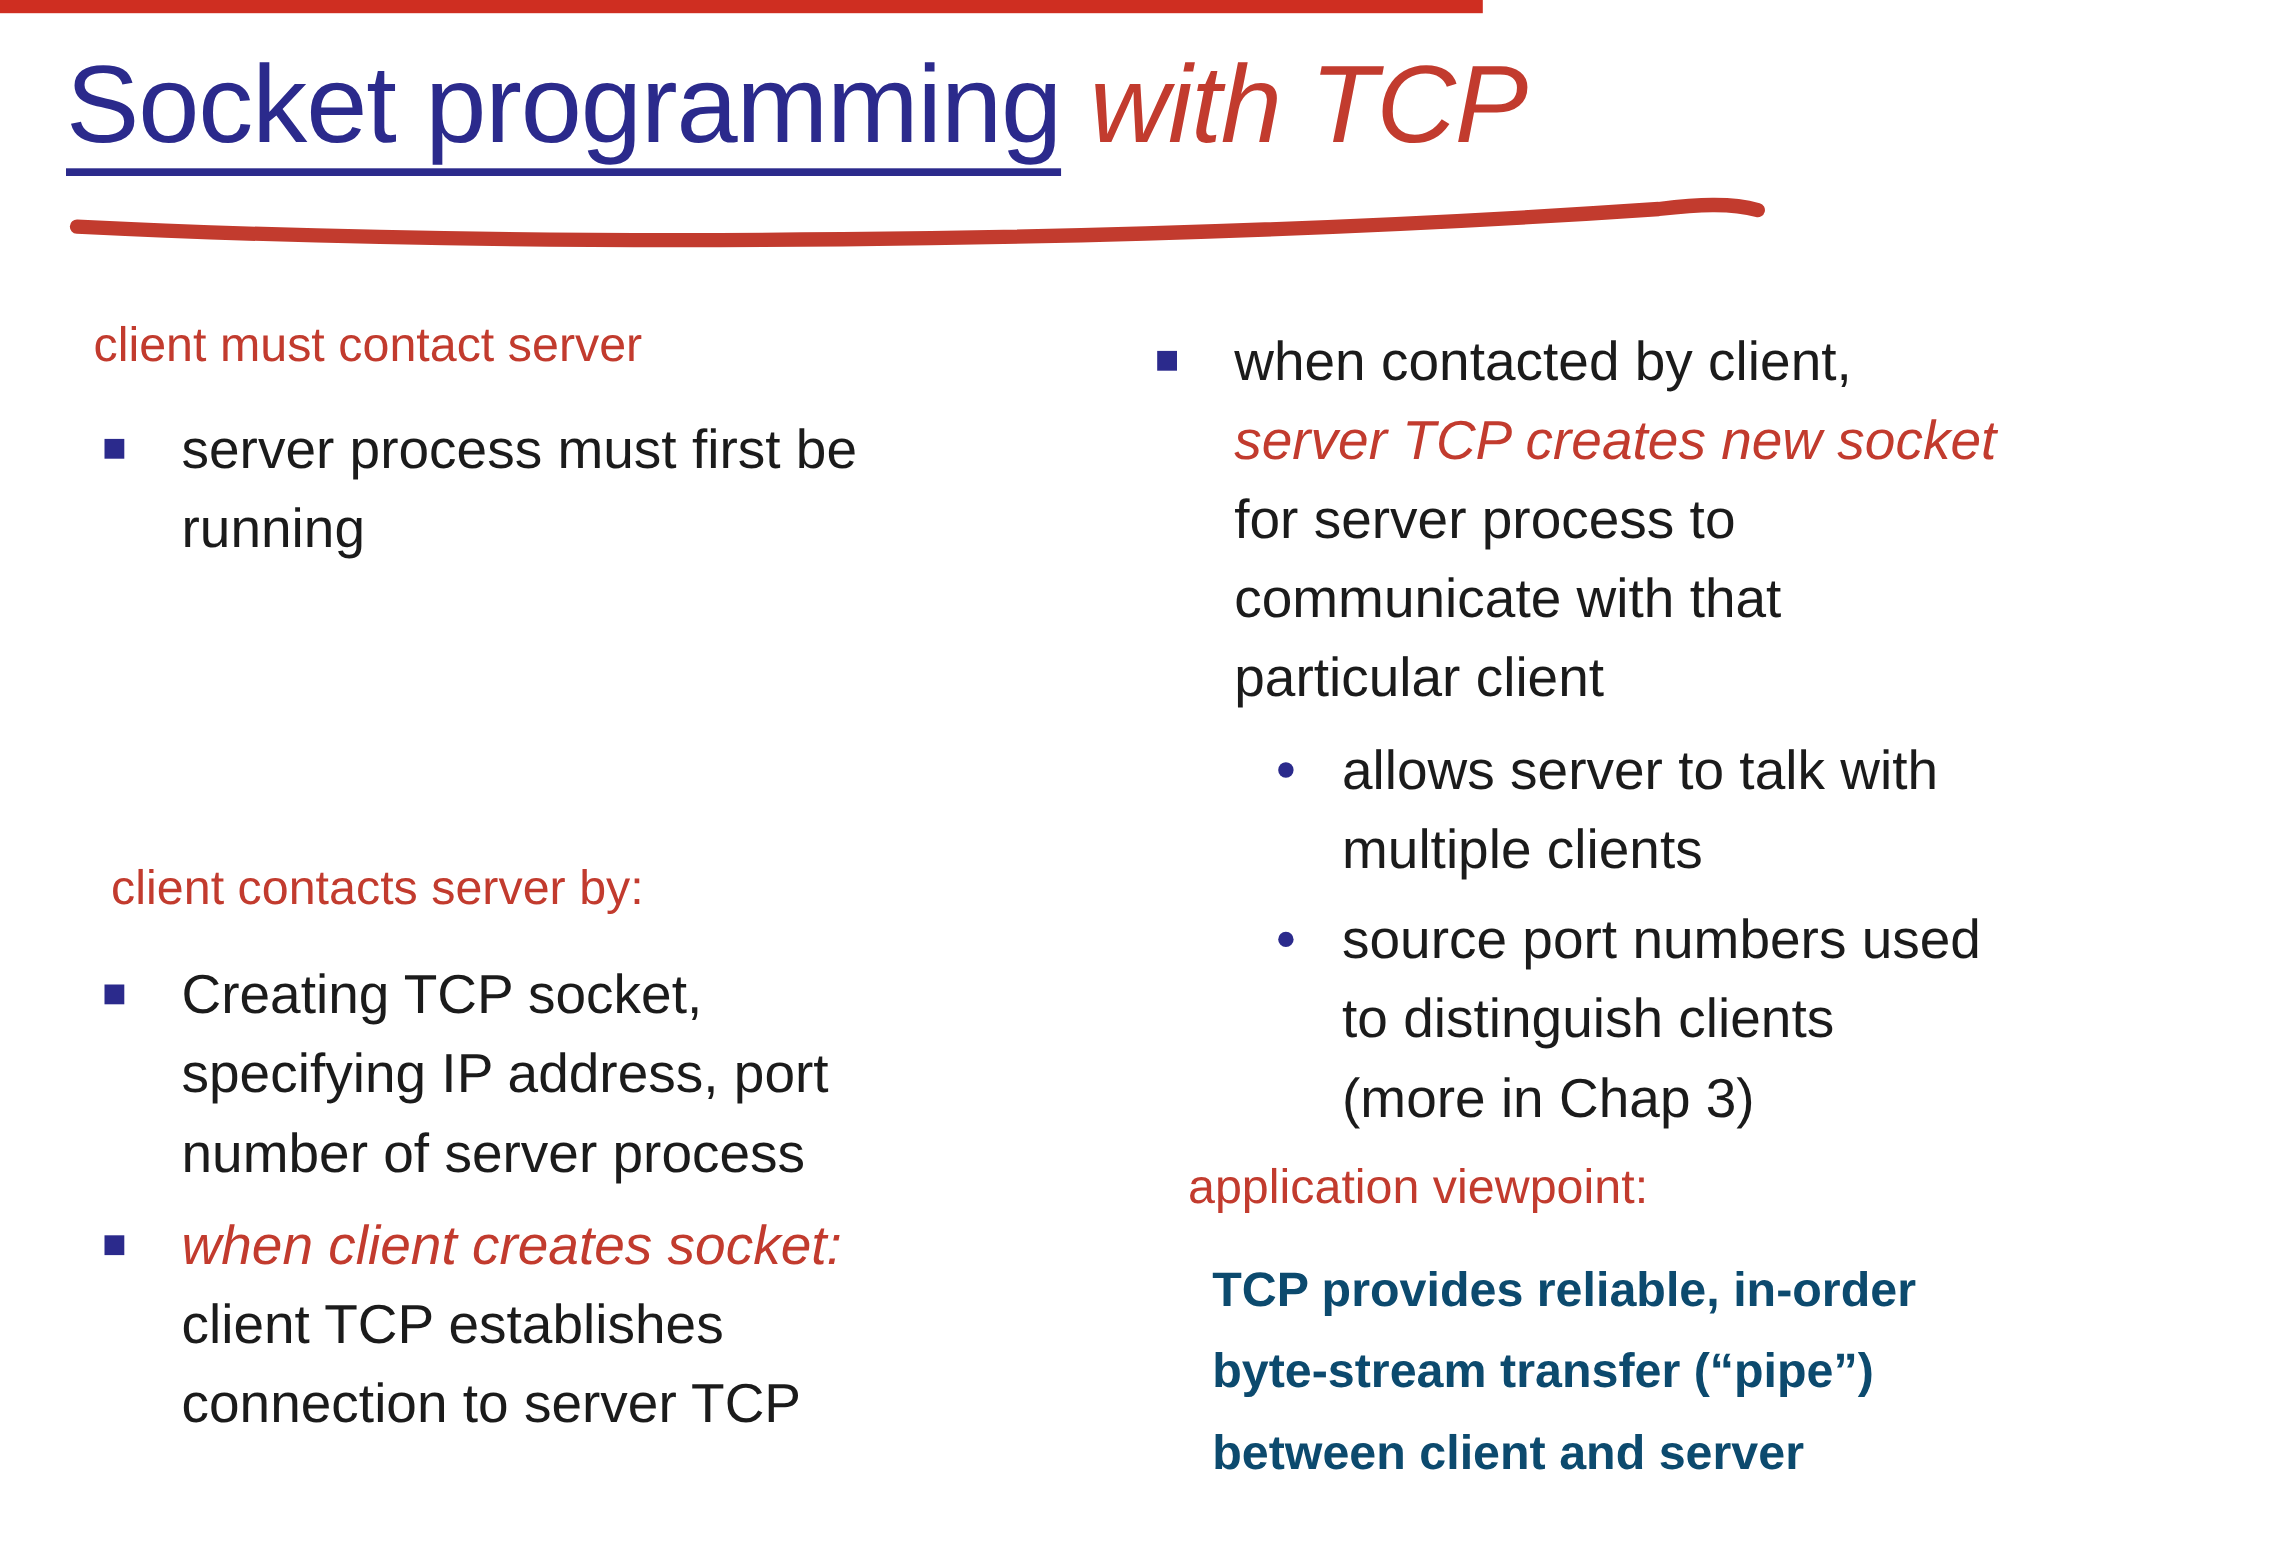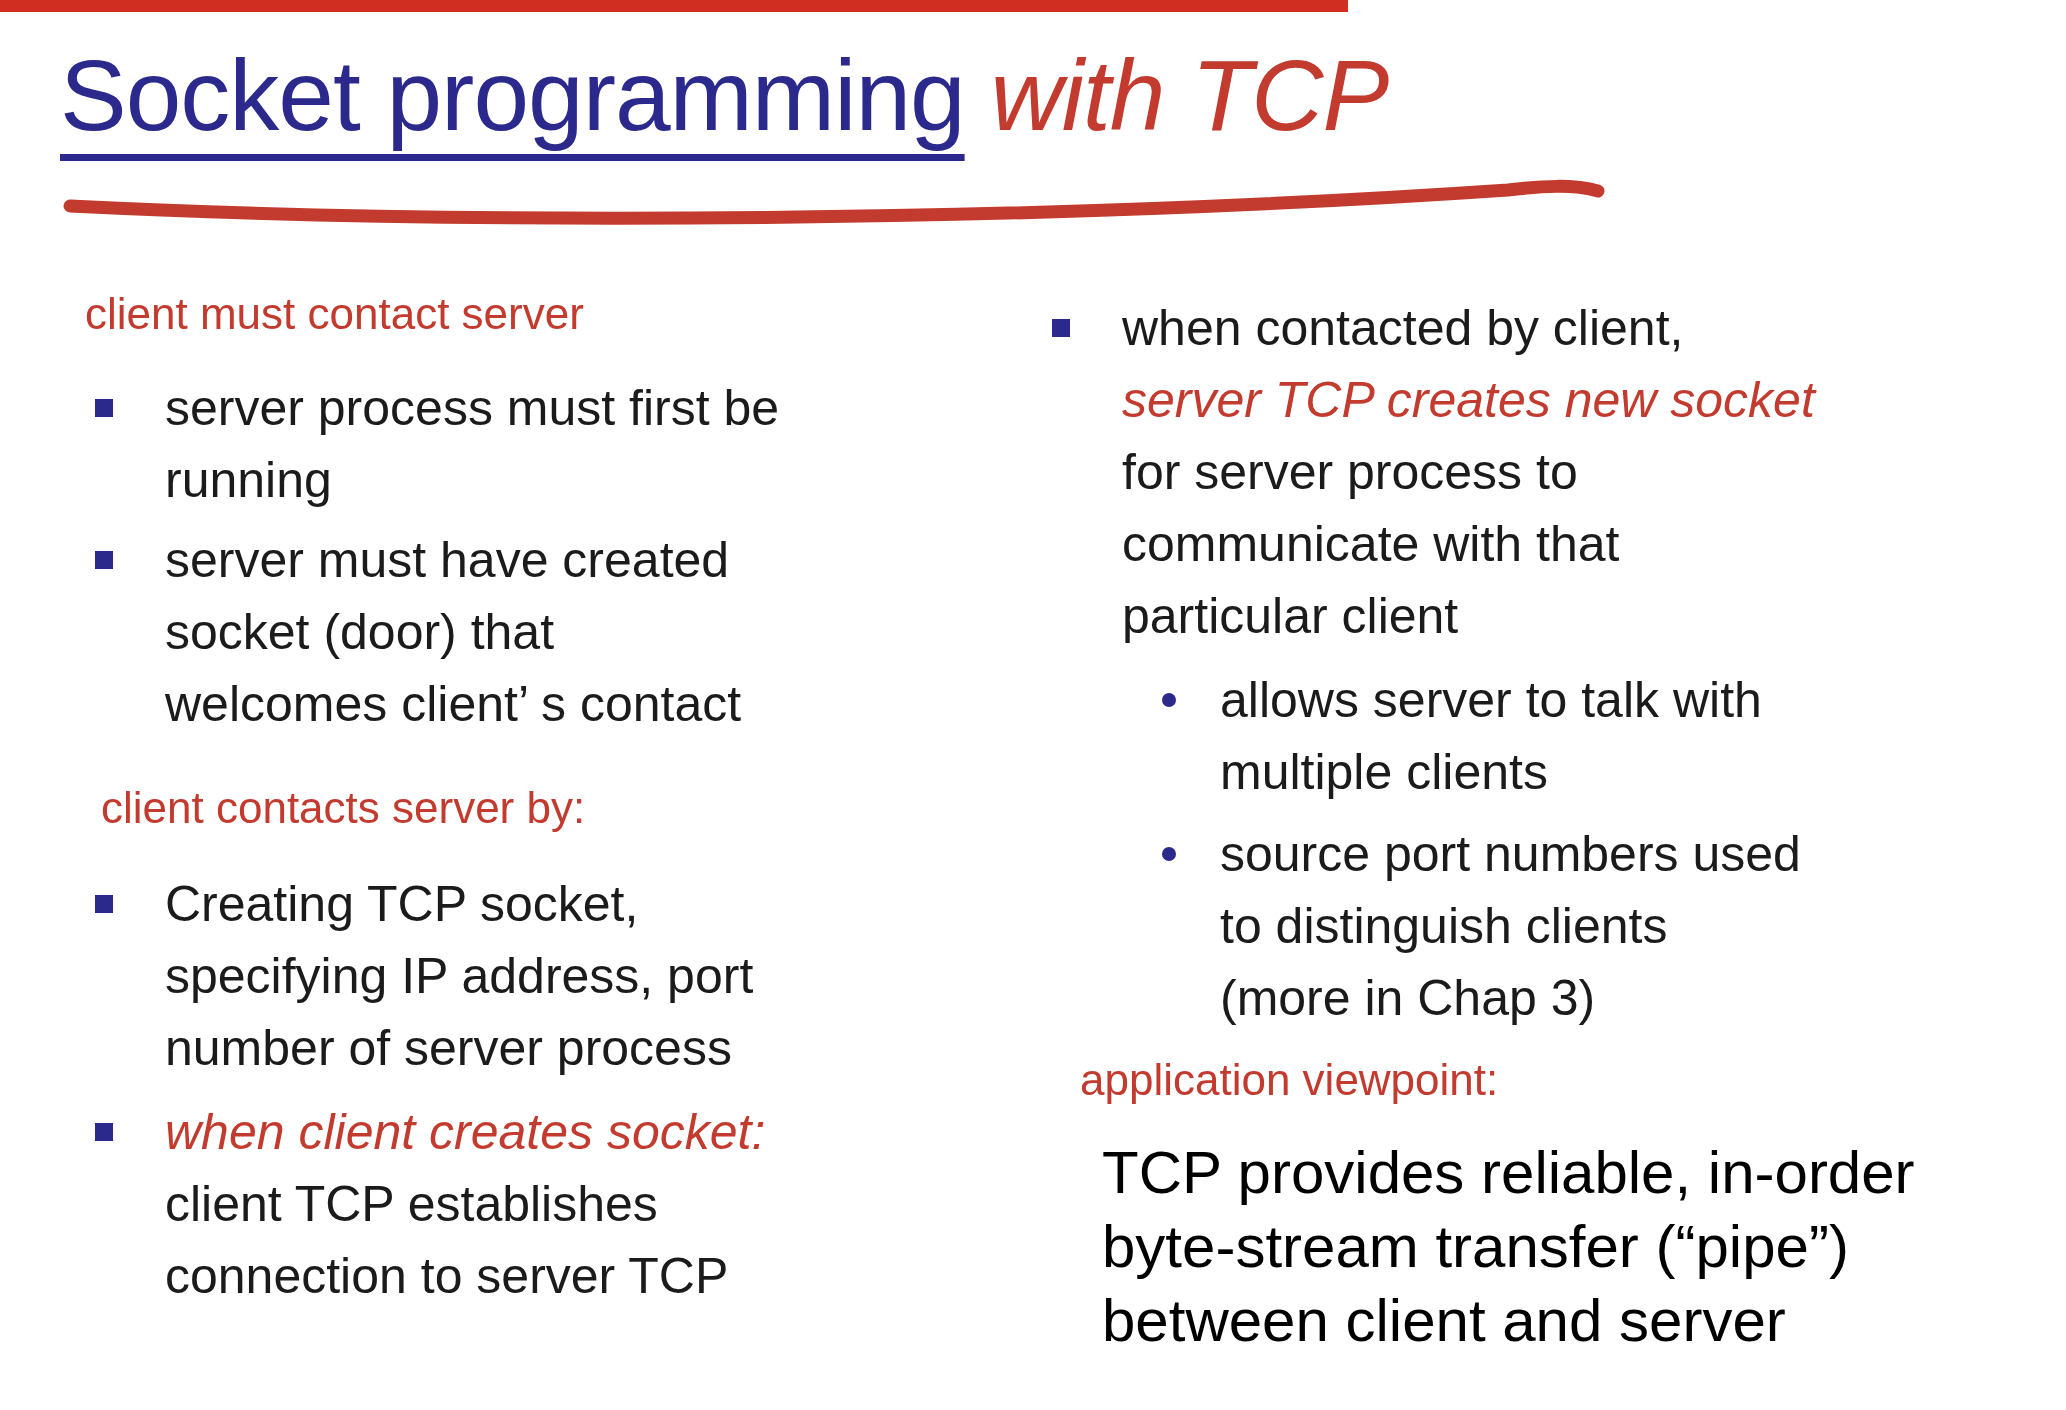--- a/index.html
+++ b/index.html
@@ -56,23 +56,24 @@
   }
   .dot {
     width:14px; height:14px; flex:none;
     border-radius:50%;
     background:#2b2a8c;
     margin-top:29px; margin-right:44px;
   }
 
   .blue-para {
     position:absolute;
-    color:#000000;
-    font-size:60px; line-height:74px;
+    color:#0c4a6e;
+    font-size:44px; line-height:74px;
     white-space:pre-line;
+    font-weight:bold;
   }
 </style>
 </head>
 <body>
 
 <div class="slide">
 
   <div class="topbar"></div>
 
   <h1 class="title"><span class="t-main">Socket programming</span><span class="t-accent">with TCP</span></h1>
@@ -82,26 +83,20 @@
   </svg>
 
   <div class="heading" style="left:85px; top:290px;">client must contact server</div>
 
   <div class="bullet-row" style="left:95px; top:372px;">
       <span class="sq"></span>
       <div class="body-text">server process must first be
 running</div>
     </div>
 
-  <div class="bullet-row" style="left:95px; top:524px;">
-      <span class="sq"></span>
-      <div class="body-text">server must have created
-socket (door) that
-welcomes client’ s contact</div>
-    </div>
 
   <div class="heading" style="left:85px; top:784px;margin-left:16px;">client contacts server by:</div>
 
   <div class="bullet-row" style="left:95px; top:1096px;">
       <span class="sq"></span>
       <div class="body-text"><span class="red-italic">when client creates socket:
 </span><span>client TCP establishes
 connection to server TCP</span></div>
     </div>
 

